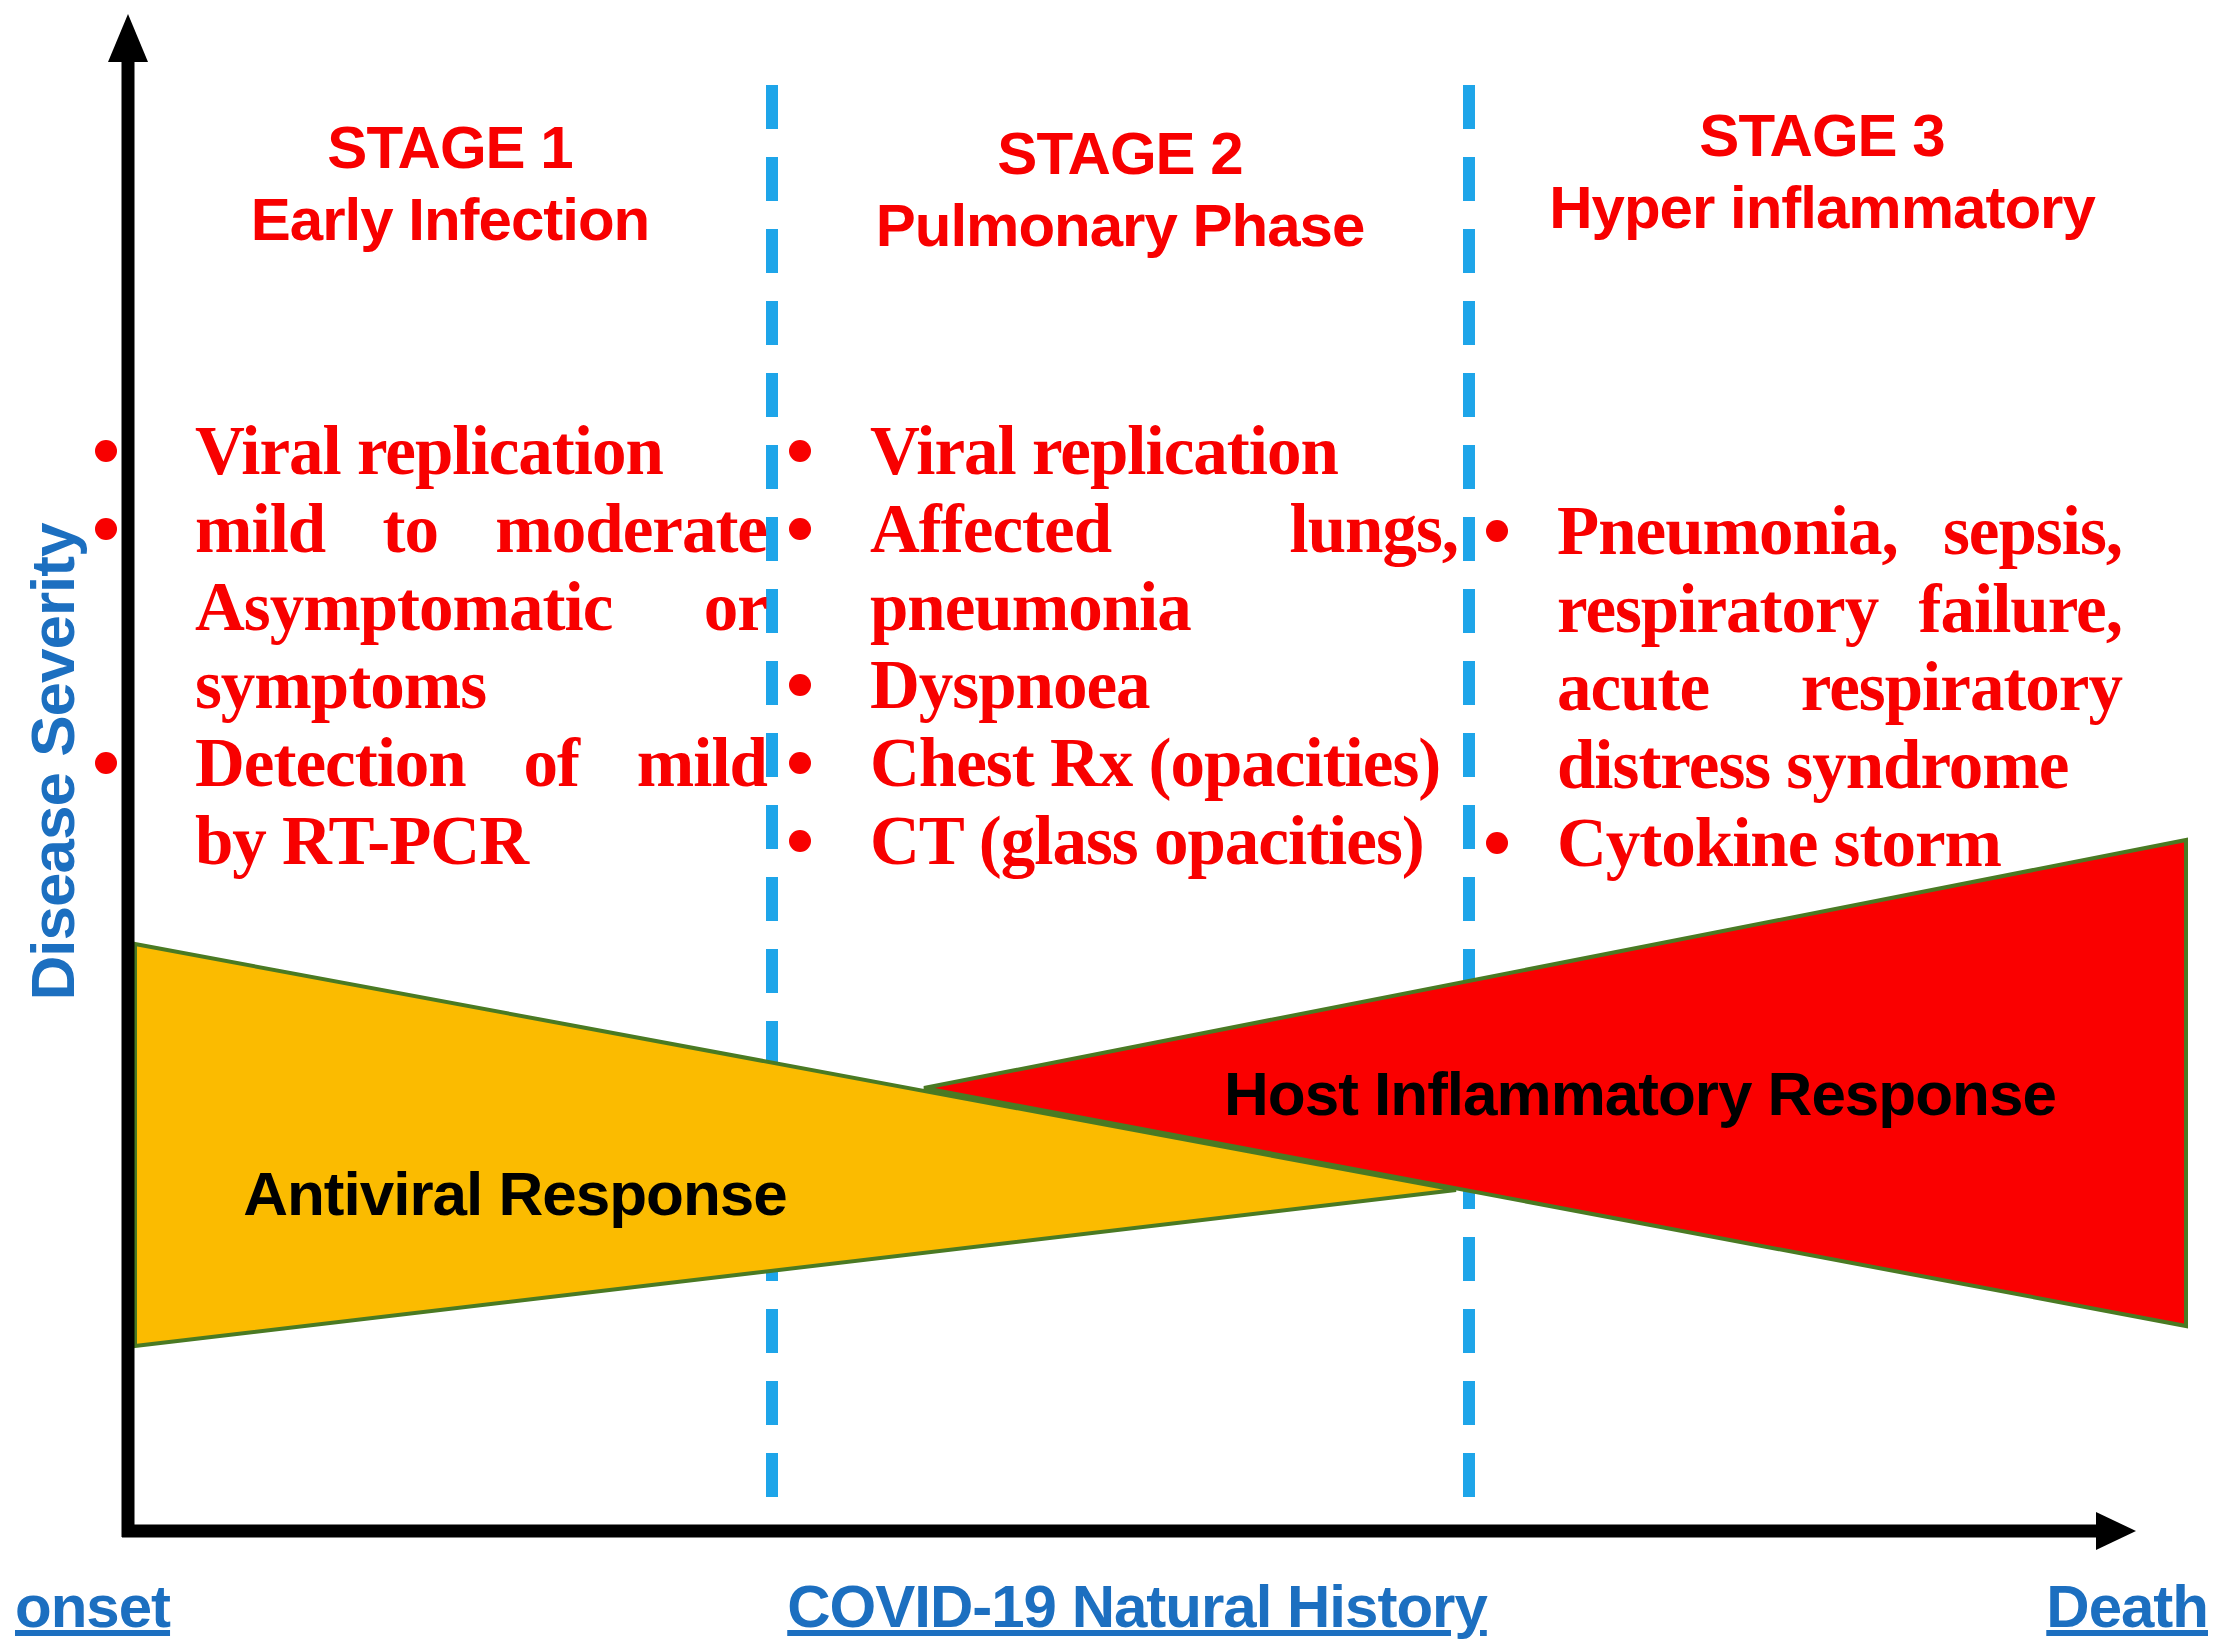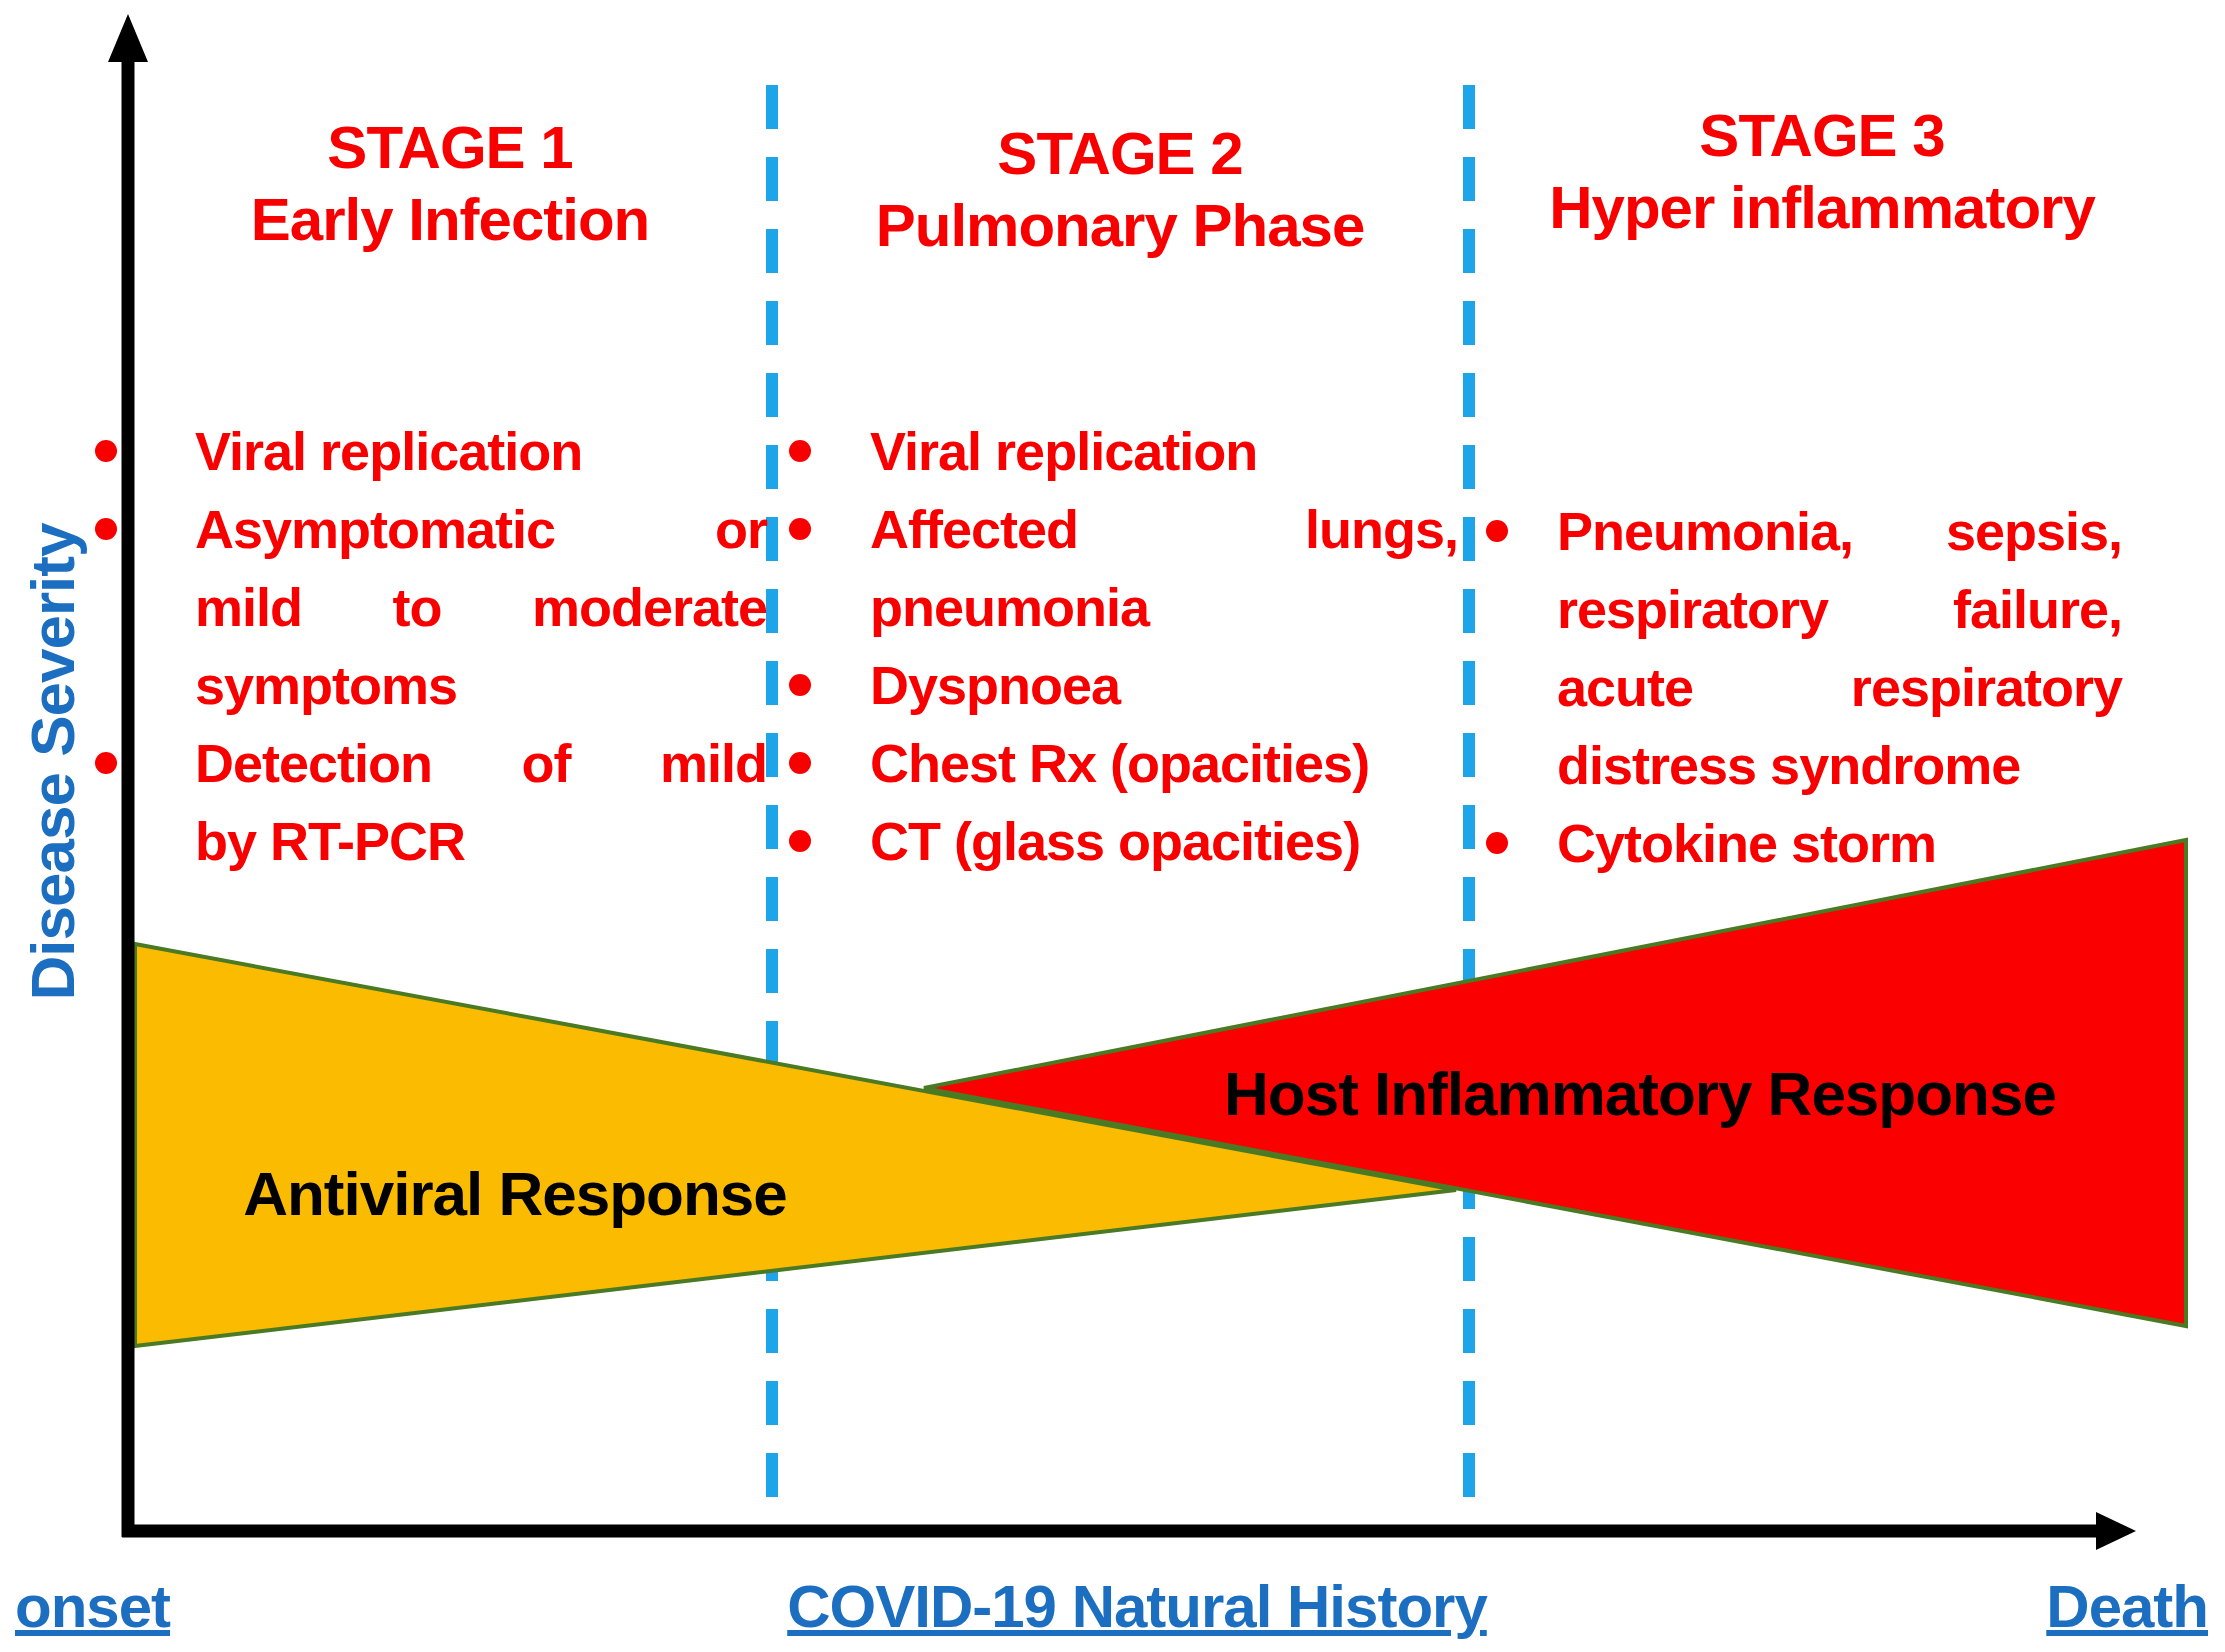--- a/index.html
+++ b/index.html
@@ -21,21 +21,21 @@
     position:absolute; text-align:center; color:var(--red-text);
     font-size:60px; line-height:72px; letter-spacing:-1px;
   }
   .bullets{position:absolute;}
   .item{display:flex; align-items:flex-start;}
   .dotcol{flex:none; display:block;}
   .dot{
     display:block; width:22px; height:22px; border-radius:50%;
     background:var(--red-text); margin-top:28px;
   }
-  .itext{color:var(--red-text); font-size:54px; line-height:78px; letter-spacing:-1px;}
+  .itext{color:var(--red-text); font-size:69px; line-height:78px; letter-spacing:-1px;font-family:Liberation Serif, serif;}
   .jline{text-align:justify; text-align-last:justify;}
   .nline{text-align:left;}
   .band-label{
     position:absolute; color:#000000; font-size:62px; white-space:nowrap;
     transform:translateX(-50%); letter-spacing:-1px;
   }
   .vlabel{
     position:absolute; color:var(--blue-text); font-size:62px; white-space:nowrap;
     transform:translate(-50%,-50%) rotate(-90deg); letter-spacing:-1px;
   }
@@ -77,22 +77,22 @@
           </span>
           <div class="itext" style="width: 572px;">
             <div class="nline">Viral replication</div>
           </div>
         </div>
         <div class="item">
           <span class="dotcol" style="width: 100px;">
             <span class="dot" style="margin-left: 0px;"></span>
           </span>
           <div class="itext" style="width: 572px;">
+            <div class="jline">mild to moderate</div>
             <div class="jline">Asymptomatic or</div>
-            <div class="jline">mild to moderate</div>
             <div class="nline">symptoms</div>
           </div>
         </div>
         <div class="item">
           <span class="dotcol" style="width: 100px;">
             <span class="dot" style="margin-left: 0px;"></span>
           </span>
           <div class="itext" style="width: 572px;">
             <div class="jline">Detection of mild</div>
             <div class="nline">by RT-PCR</div>

